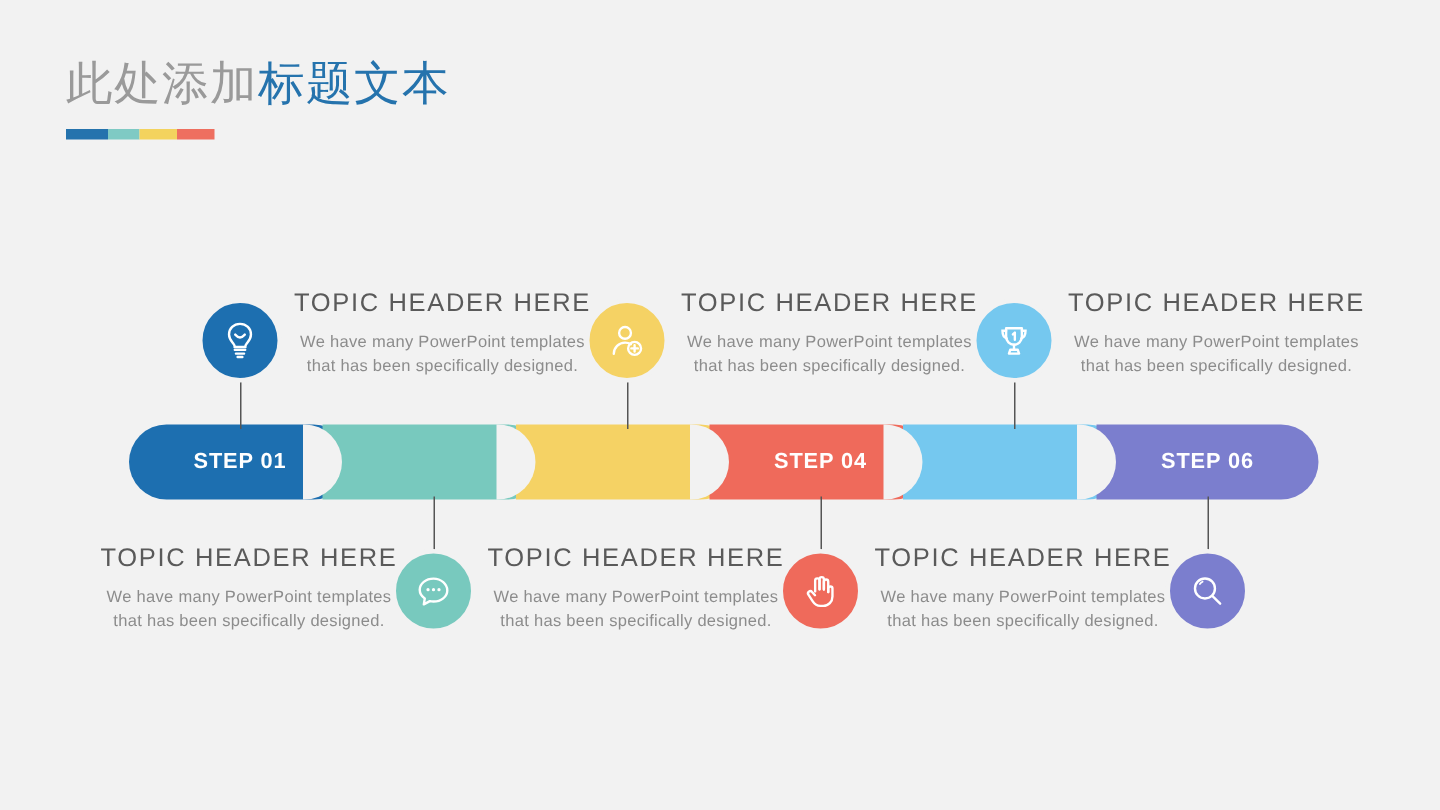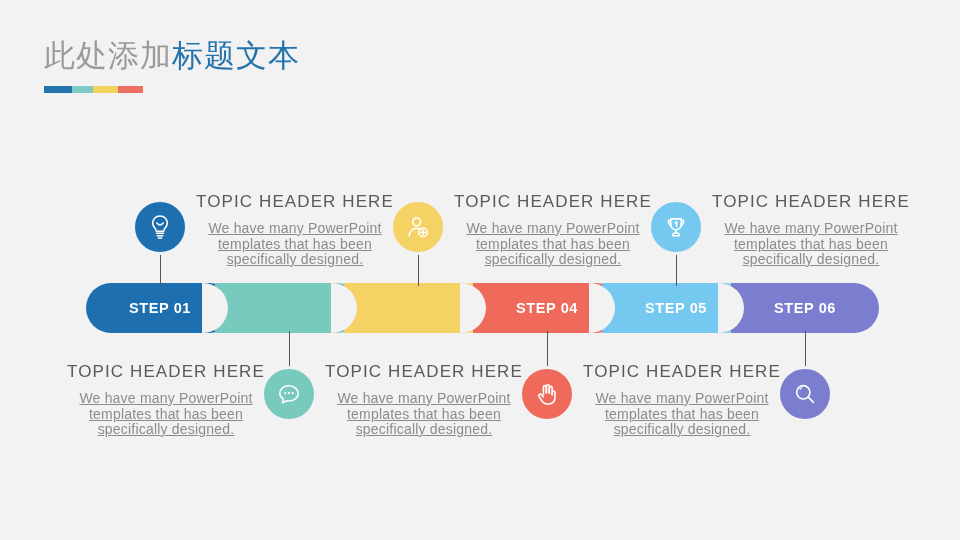--- a/index.html
+++ b/index.html
@@ -137,25 +137,24 @@
   .text-block.bottom { top: 362px; }
 
   .th {
     font-size: 17px;
     letter-spacing: 1.1px;
     color: #5a5a5a;
     margin-bottom: 9px;
     white-space: nowrap;
   }
   .tb {
-    font-size: 14px;
+    font-size: 11px;
     line-height: 15.5px;
     color: #8c8c8c;
     letter-spacing: 0.2px;
-    text-decoration: underline;
   }
 </style>
 </head>
 <body>
 
 <div id="title-block">
   <div id="page-title">
     <span class="t-gray">此处添加</span><span class="t-blue">标题文本</span>
   </div>
   <div id="title-rule">
@@ -244,21 +243,20 @@
       </div>
 
     <div class="text-block top">
       <div class="th">TOPIC HEADER  HERE</div>
       <div class="tb">We have many PowerPoint templates that has been specifically designed.</div>
     </div>
   </div>
     <div class="step-group" style="left: 602px;">
     <div class="bar notched" style="background:#75c8ef;"></div>
     <div class="notch-cut" style="background:#f2f2f2;"></div>
-    <div class="bar-label">STEP 05</div>
 
     <div class="connector above"></div>
 
     <div class="icon-circle above" style="background:#75c8ef;">
         <svg width="30" height="30" viewBox="0 0 32 32" fill="none" stroke="#fff" stroke-width="1.7">
       <path d="M10.4 7.3h11.2v6.1c0 3.1-2.5 5.6-5.6 5.6s-5.6-2.5-5.6-5.6V7.3z" stroke-linejoin="round"></path>
       <path d="M10.4 9.1H7.8c0 3 1.1 4.8 3 5.4M21.6 9.1h2.6c0 3-1.1 4.8-3 5.4" stroke-linecap="round"></path>
       <path d="M16 19v3.6M12.4 25.3h7.2M13.3 22.6h5.4l.9 2.7h-7.2l.9-2.7z" stroke-linejoin="round" stroke-linecap="round"></path>
       <path d="M16.6 10.4v5.1M15.2 11.7l1.4-1.3" stroke-linecap="round"></path>
     </svg>

